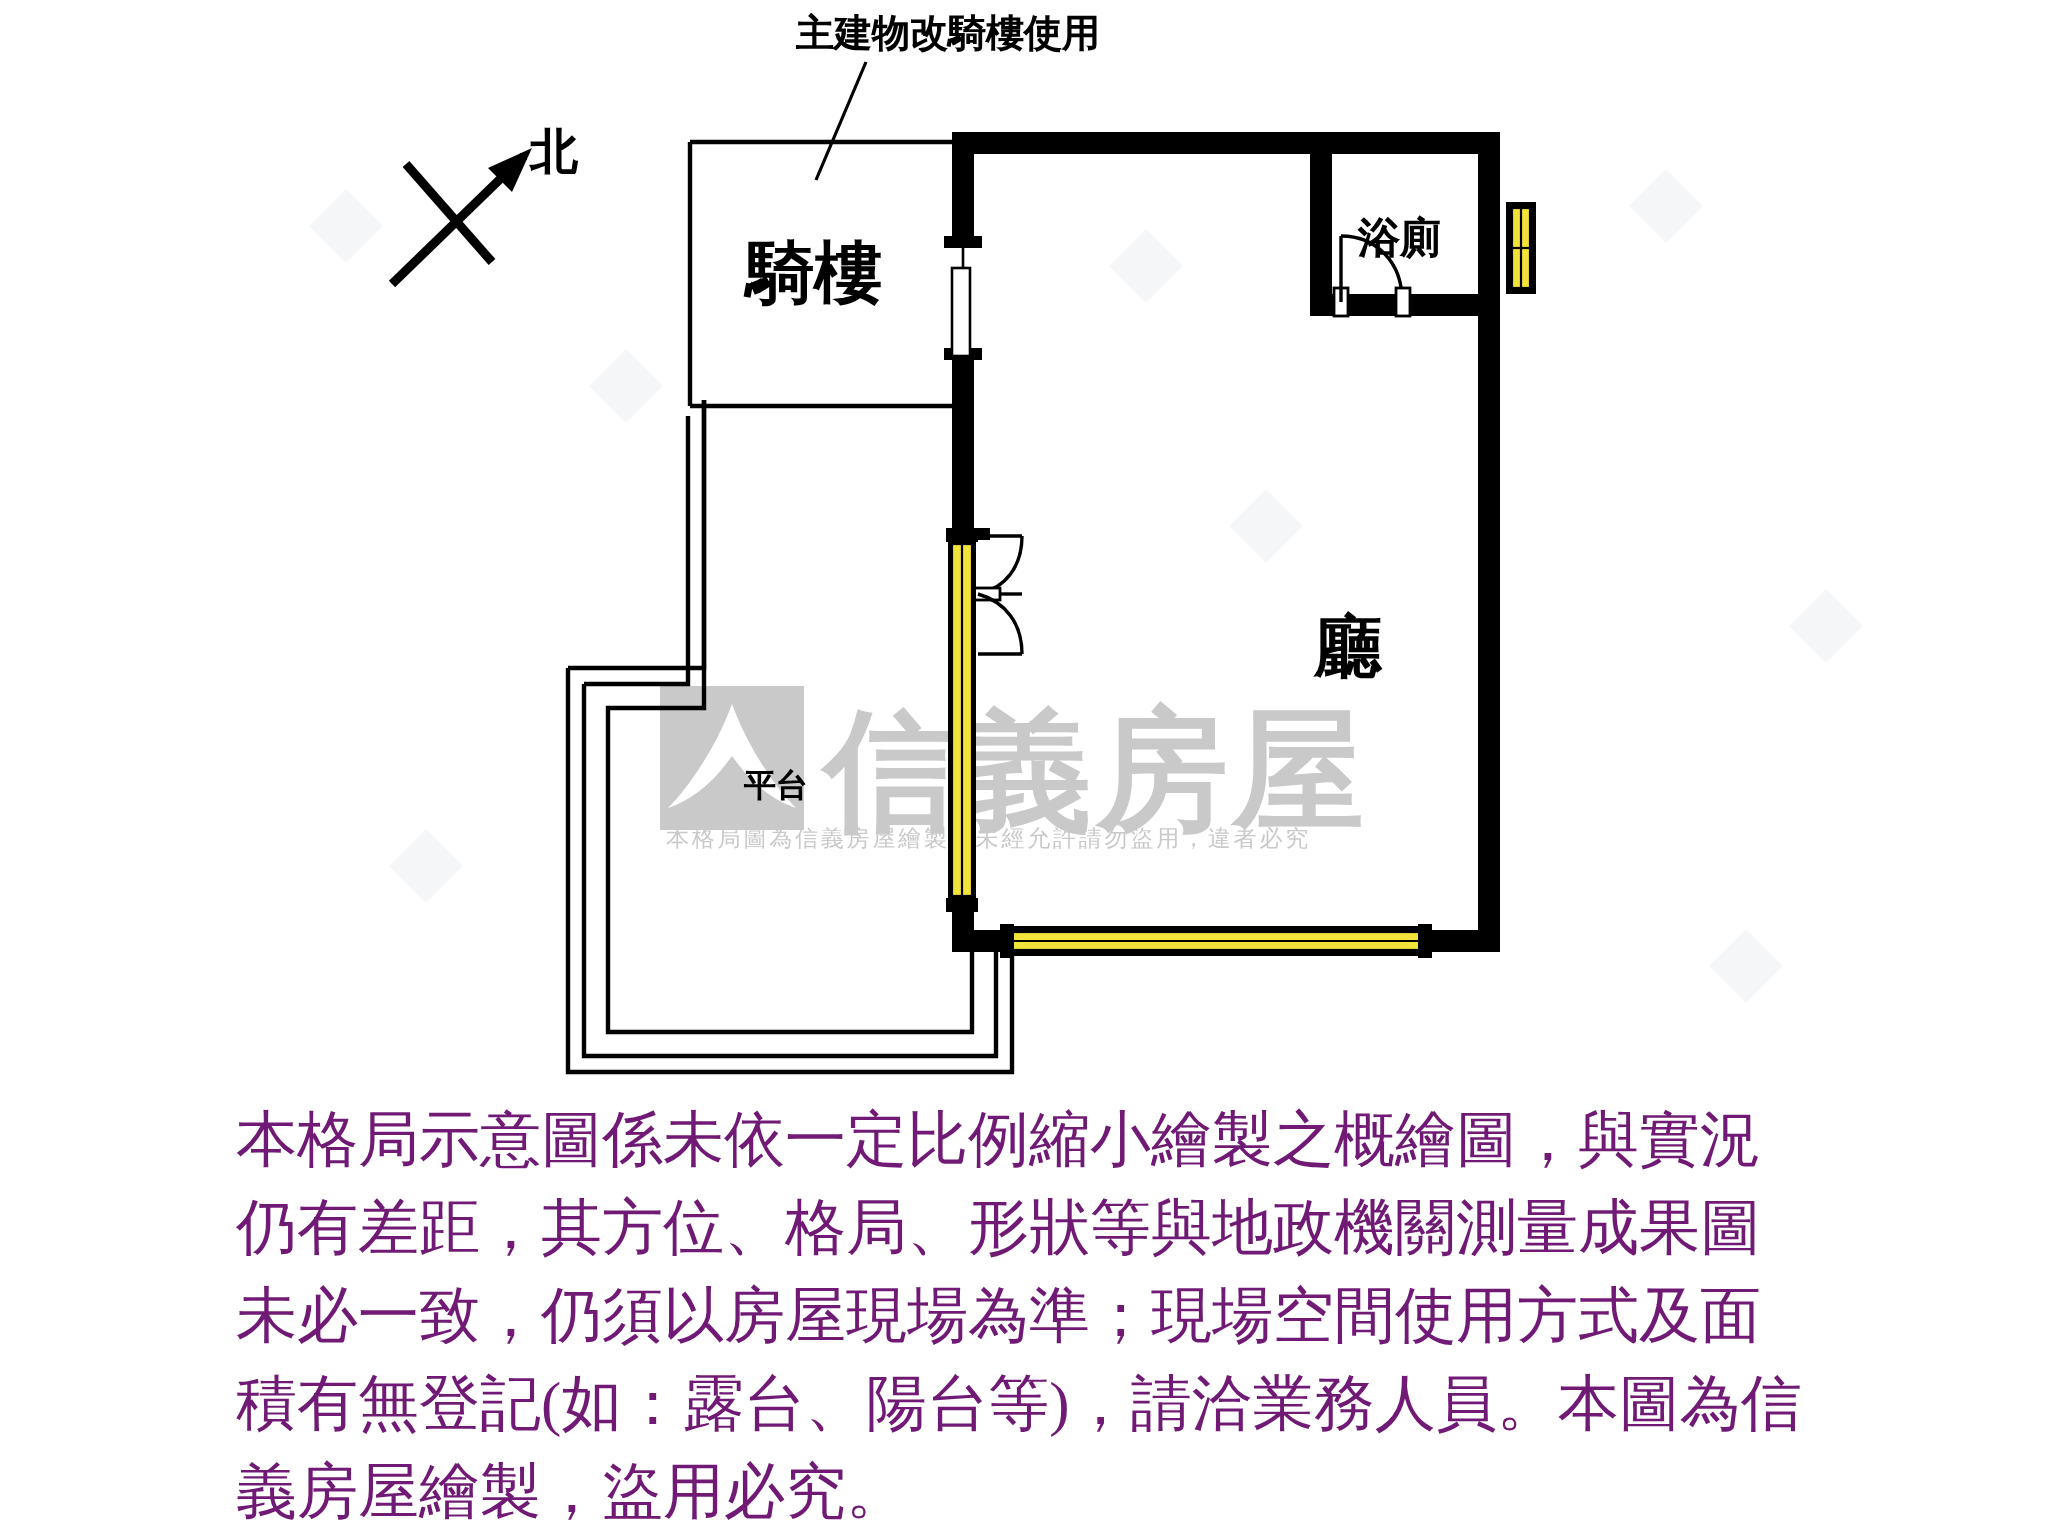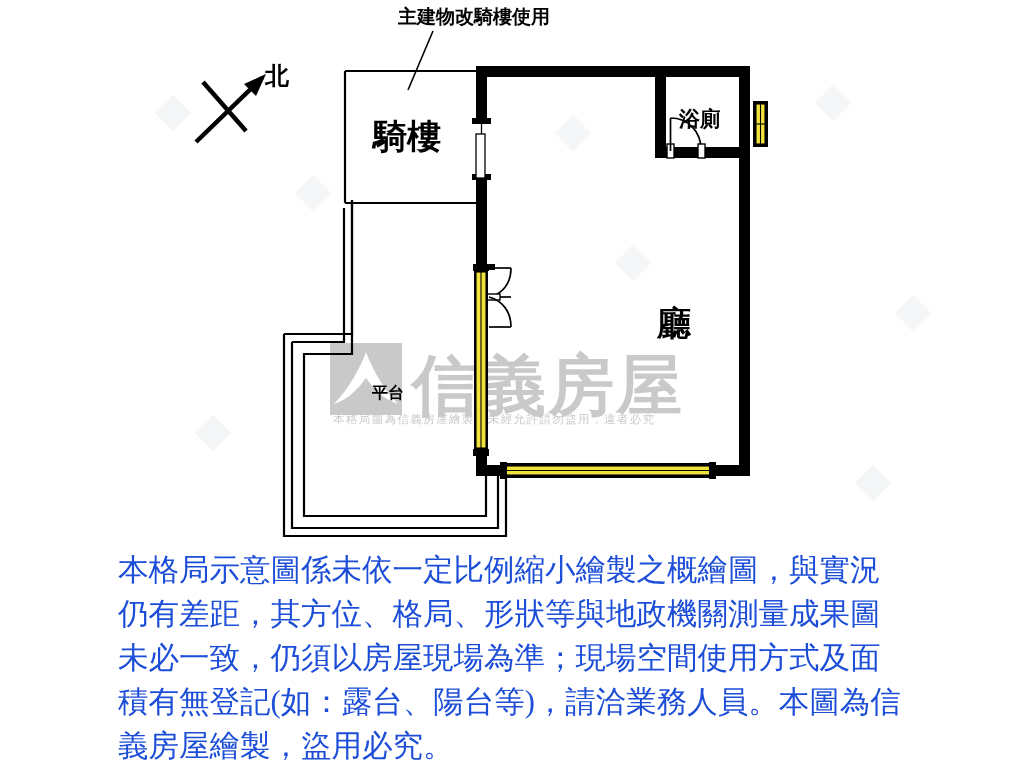--- a/index.html
+++ b/index.html
@@ -45,21 +45,21 @@
     letter-spacing: 1.4px;
   }
   #disclaimer {
     position: absolute;
     left: 118px;
     top: 548px;
     width: 790px;
     font-family: "Liberation Serif", "DejaVu Serif", serif;
     font-size: 30.5px;
     line-height: 44px;
-    color: #1d4ed8;
+    color: #701a75;
     text-align: left;
     letter-spacing: 0px;
   }
 </style>
 </head>
 <body>
 
 <div id="page">
 
   <svg id="plan-svg" viewBox="0 0 1024 768">

